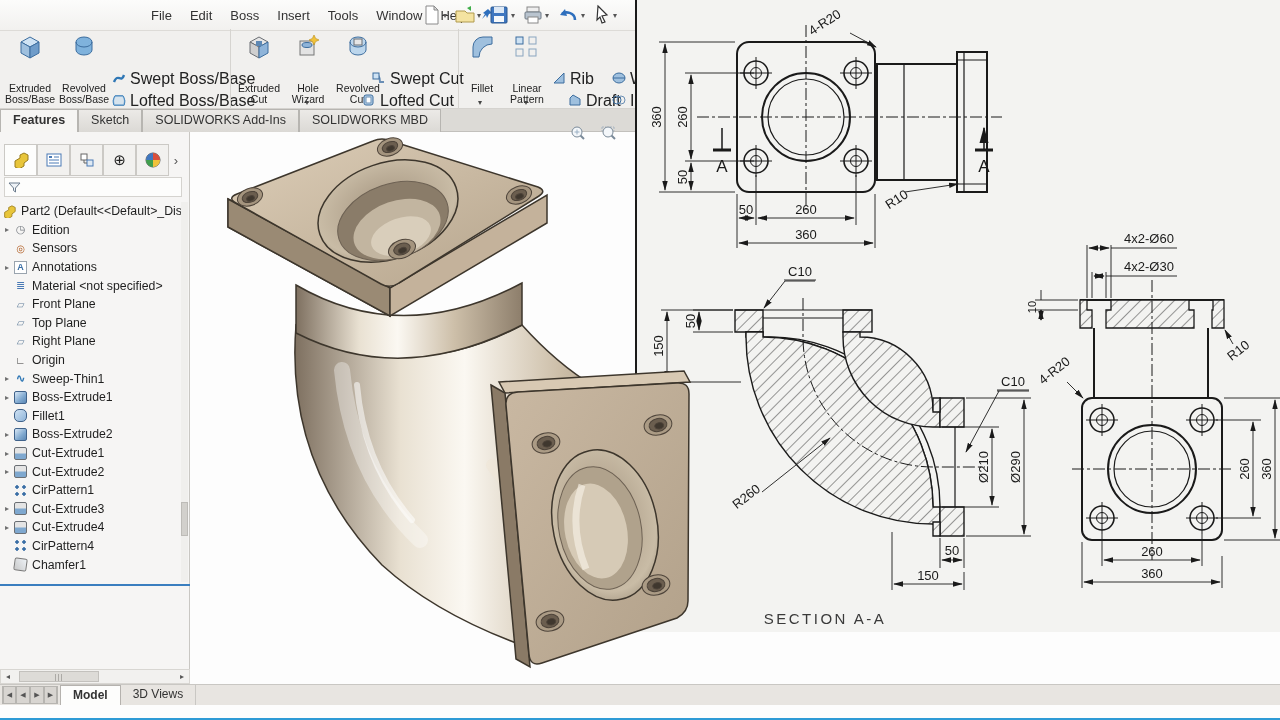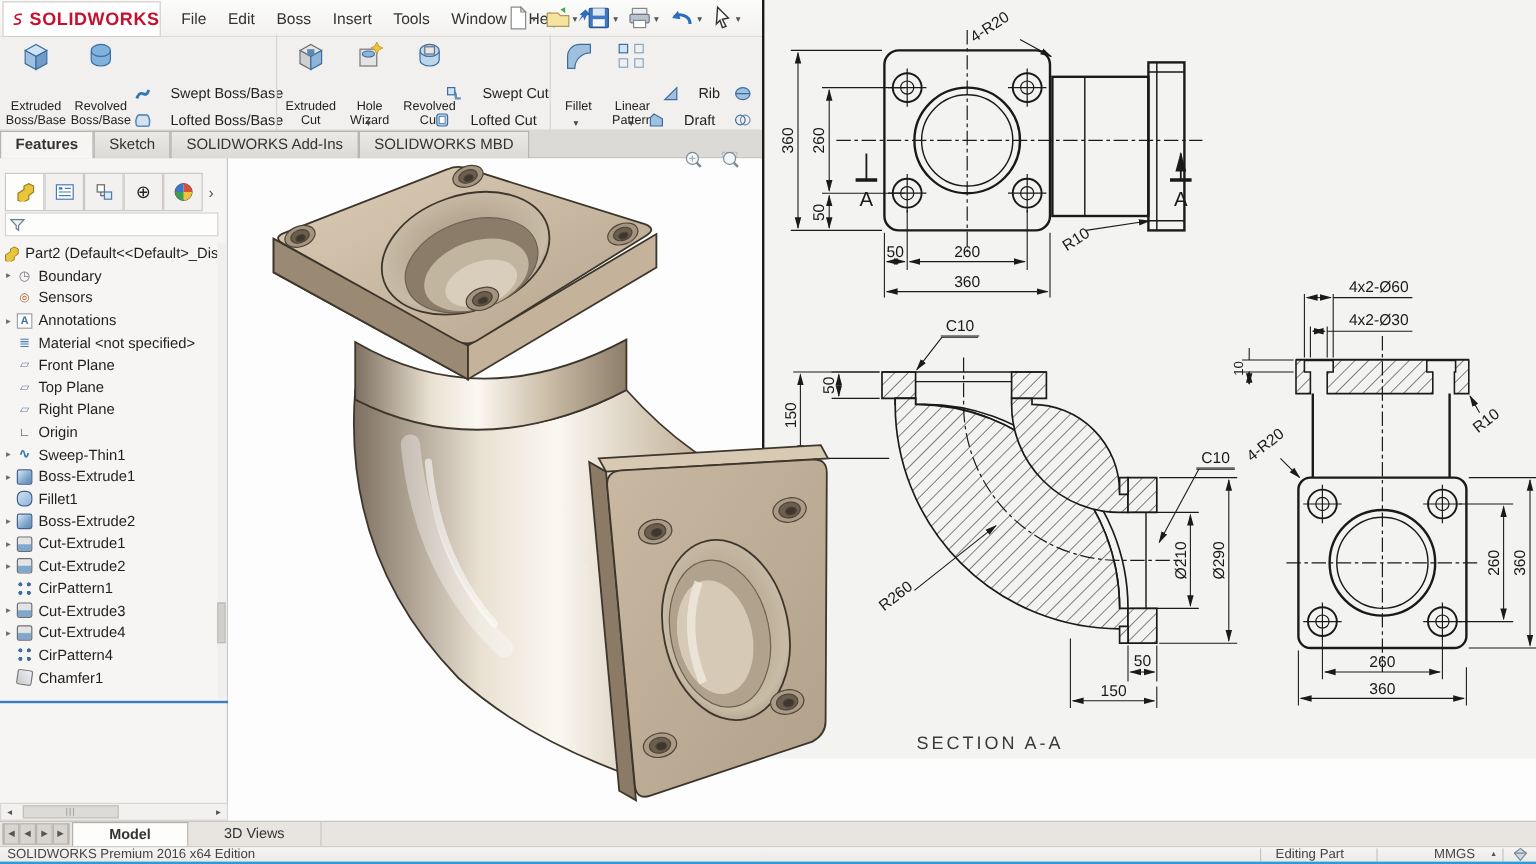--- a/index.html
+++ b/index.html
@@ -16,21 +16,21 @@
   .qat{position:absolute;left:420px;top:2px;display:flex;align-items:center;gap:3px;}
   .qbtn{display:flex;align-items:center;padding:2px 2px;}
   .qcaret{font-size:8px;color:#555;margin-left:1px;}
 
   
   .ribbon{position:absolute;left:0;top:31px;width:1280px;height:78px;background:#f1f0ee;border-bottom:1px solid #d5d3cf;}
   .rsep{position:absolute;top:4px;height:98px;width:1px;background:#d6d4d0;}
   .rbtn{position:absolute;top:2px;text-align:center;}
   .rlab{display:block;font-size:10.5px;line-height:11px;color:#222;margin-top:18px;white-space:pre-line;}
   .sml{position:absolute;display:flex;align-items:center;gap:4px;height:20px;}
-  .sml .rlab{margin:12px;white-space:nowrap;font-size:12px;}
+  .sml .rlab{margin:0;white-space:nowrap;font-size:16px;}
   .rcaret{position:absolute;font-size:8px;color:#444;}
 
   
   .tabbar{position:absolute;left:0;top:109px;width:1280px;height:23px;background:#dcdad6;border-bottom:1px solid #c2c0bc;}
   .ctab{float:left;height:23px;padding:3px 12px;font-size:12.5px;color:#333;background:linear-gradient(#eceae7,#dbd9d5);border:1px solid #b7b5b1;border-bottom:none;}
   .ctab.active{background:#f6f5f3;font-weight:bold;}
 
   
   .panel{position:absolute;left:0;top:132px;width:190px;height:537px;background:#f6f5f4;border-right:1px solid #c9c7c3;}
   .ptabs{position:absolute;left:4px;top:12px;height:32px;display:flex;}
@@ -68,42 +68,36 @@
   .vmag{position:absolute;top:-8px;display:flex;gap:10px;left:378px;}
   .drawpanel{position:absolute;left:635px;top:0;width:645px;height:632px;background:#f3f3f1;border-left:2px solid #1a1a1a;z-index:5;}
   .modelsvg{position:absolute;left:192px;top:135px;z-index:6;}
 
   
   .hscroll{position:absolute;left:0;top:669px;width:190px;height:15px;background:#f2f1ef;border:1px solid #d8d6d2;display:flex;align-items:center;z-index:7;}
   .harr{width:14px;text-align:center;font-size:8px;color:#555;}
   .hthumb{position:absolute;left:18px;width:80px;height:11px;background:#dddbd7;border:1px solid #c3c1bd;display:flex;align-items:center;justify-content:center;font-size:7px;color:#8a8884;letter-spacing:1px;}
   .sheetrow{position:absolute;left:0;top:684px;width:1280px;height:21px;background:#e8e5e1;border-top:1px solid #c9c7c3;display:flex;align-items:flex-start;z-index:7;}
   .navbtn{width:14px;height:18px;background:#d8d5d1;border:1px solid #b7b5b1;font-size:7px;color:#555;display:flex;align-items:center;justify-content:center;}
-  .stab{height:20px;padding:2px 30px;font-size:12px;color:#333;border-right:1px solid #c9c7c3;}
+  .stab{height:20px;padding:2px 12px;font-size:12px;color:#333;border-right:1px solid #c9c7c3;}
   .stab.active{background:#fdfdfc;font-weight:bold;border:1px solid #b5b2ae;border-bottom:none;}
   .statusbar{position:absolute;left:0;top:705px;width:1280px;height:13px;background:linear-gradient(#f6f5f3,#eceae7);border-top:1px solid #cfcdc9;font-size:11px;color:#444;z-index:8;}
   .sleft{position:absolute;left:6px;top:0;}
   .sedit{position:absolute;left:1063px;top:0;}
   .sunits{position:absolute;left:1195px;top:0;}
   .scaret{position:absolute;left:1243px;top:1px;font-size:7px;color:#555;}
   .ssep{position:absolute;top:1px;width:1px;height:11px;background:#c6c4c0;}
   .bottomline{position:absolute;left:0;top:718px;width:1280px;height:2px;background:#2e9bd6;z-index:9;}
 </style>
 </head>
 <body>
 
 <div class="app">
 
   <div class="menubar">
-    <div class="logocard">
-      <svg width="20" height="20" viewBox="0 0 20 20">
-          <path d="M15,3 C5,2 4,9 10,10 C16,11 15,18 5,17" fill="none" stroke="#c8102e" stroke-width="2.4" stroke-linecap="round"></path>
-        </svg>
-      <span class="logotext">SOLIDWORKS</span>
-    </div>
     <div class="menus">
       <span class="mi">File</span>
       <span class="mi">Edit</span>
       <span class="mi">Boss</span>
       <span class="mi">Insert</span>
       <span class="mi">Tools</span>
       <span class="mi">Window</span>
       <span class="mi">Help</span>
       <span class="pin"><svg width="14" height="14" viewBox="0 0 14 14">
             <path d="M8,2 L12,6 L9,7 L7,11 L6,8 L2,12 L5,7 L3,6 Z" fill="#2e6fbd"></path>
@@ -262,21 +256,21 @@
       <span class="rlab">Linear
 Pattern</span>
     </div>
     <span class="rcaret" style="left:524px;top:67px;">▾</span>
     <div class="sml" style="left:552px;top:37px;">
       <svg width="14" height="14" viewBox="0 0 14 14">
           <path d="M2,12 h10 v-10 z" fill="#9fc0de" stroke="#3c6d9e"></path>
         </svg>
       <span class="rlab">Rib</span>
     </div>
-    <div class="sml" style="left:540px;top:59px;">
+    <div class="sml" style="left:568px;top:59px;">
       <svg width="14" height="14" viewBox="0 0 14 14">
           <polygon points="5,2 12,6 12,12 2,12 2,5" fill="#9fc0de" stroke="#3c6d9e"></polygon>
         </svg>
       <span class="rlab">Draft</span>
     </div>
     <div class="sml" style="left:552px;top:81px;">
       <svg width="14" height="14" viewBox="0 0 14 14">
           <path d="M2,5 l5,-3 5,3 v6 l-5,3 -5,-3 z" fill="#cfe3f4" stroke="#3c6d9e"></path>
           <path d="M2,5 l5,3 5,-3 M7,8 v9" fill="none" stroke="#3c6d9e"></path>
         </svg>
@@ -358,21 +352,21 @@
         <span class="tico" style="margin-left:3px;">
             <svg width="13" height="13" viewBox="0 0 16 16">
               <path d="M2,9 l5,-3 v-3 l4,-2 4,2 v5 l-4,3 v3 l-5,3 -4,-2 z" fill="#e8c53a" stroke="#9a7d1c"></path>
             </svg>
           </span>
         <span class="tlab">Part2  (Default&lt;&lt;Default&gt;_Displa</span>
       </div>
       <div class="trow">
           <span class="arr">▸</span>
           <span class="tico g his">◷</span>
-          <span class="tlab">Boundary</span>
+          <span class="tlab">Edition</span>
         </div>
       <div class="trow">
           <span class="arr"></span>
           <span class="tico g sen">◎</span>
           <span class="tlab">Sensors</span>
         </div>
       <div class="trow">
           <span class="arr">▸</span>
           <span class="tico abox">A</span>
           <span class="tlab">Annotations</span>
@@ -765,28 +759,15 @@
   <div class="sheetrow">
     <div style="display:flex;margin:1px 2px 0 2px;">
       <div class="navbtn" style="border-left-width:2px;">◀</div>
       <div class="navbtn">◀</div>
       <div class="navbtn">▶</div>
       <div class="navbtn" style="border-right-width:2px;">▶</div>
     </div>
     <div class="stab active">Model</div>
     <div class="stab">3D Views</div>
   </div>
-  <div class="statusbar">
-    <span class="sleft">SOLIDWORKS Premium 2016 x64 Edition</span>
-    <span class="ssep" style="left:1050px;"></span>
-    <span class="sedit">Editing Part</span>
-    <span class="ssep" style="left:1147px;"></span>
-    <span class="sunits">MMGS</span>
-    <span class="scaret">▴</span>
-    <span class="ssep" style="left:1252px;"></span>
-    <span style="position:absolute;left:1261px;top:0;"><svg width="12" height="12" viewBox="0 0 12 12">
-          <path d="M6,1 L11,5 L6,11 L1,5 Z" fill="#cfd6dd" stroke="#7a8a99"></path>
-          <path d="M1,5 h10" stroke="#7a8a99"></path>
-        </svg></span>
-  </div>
   <div class="bottomline"></div>
 
 </div>
 
 </body></html>

